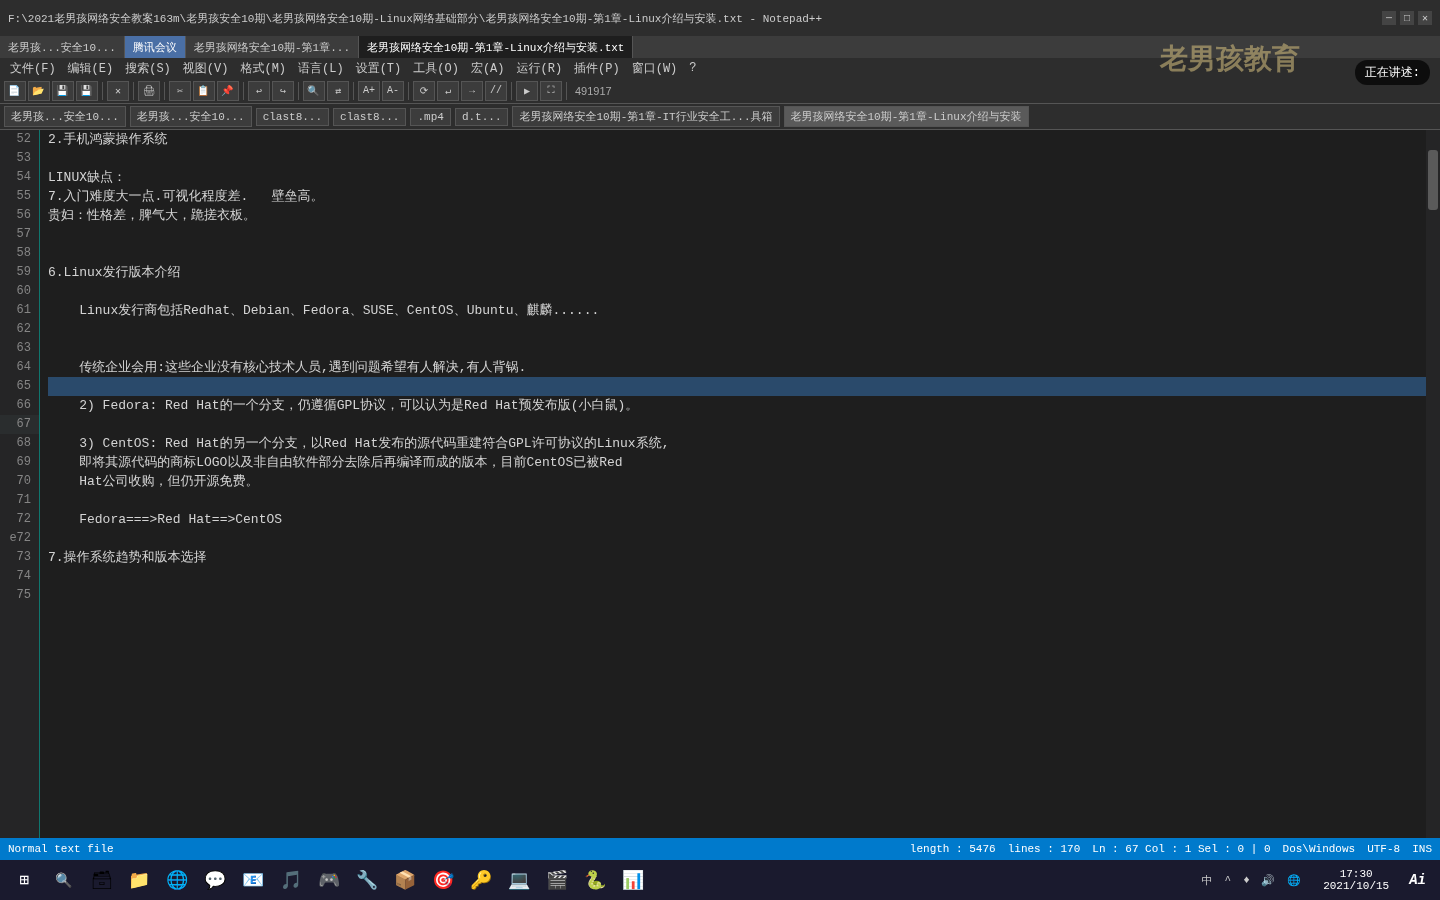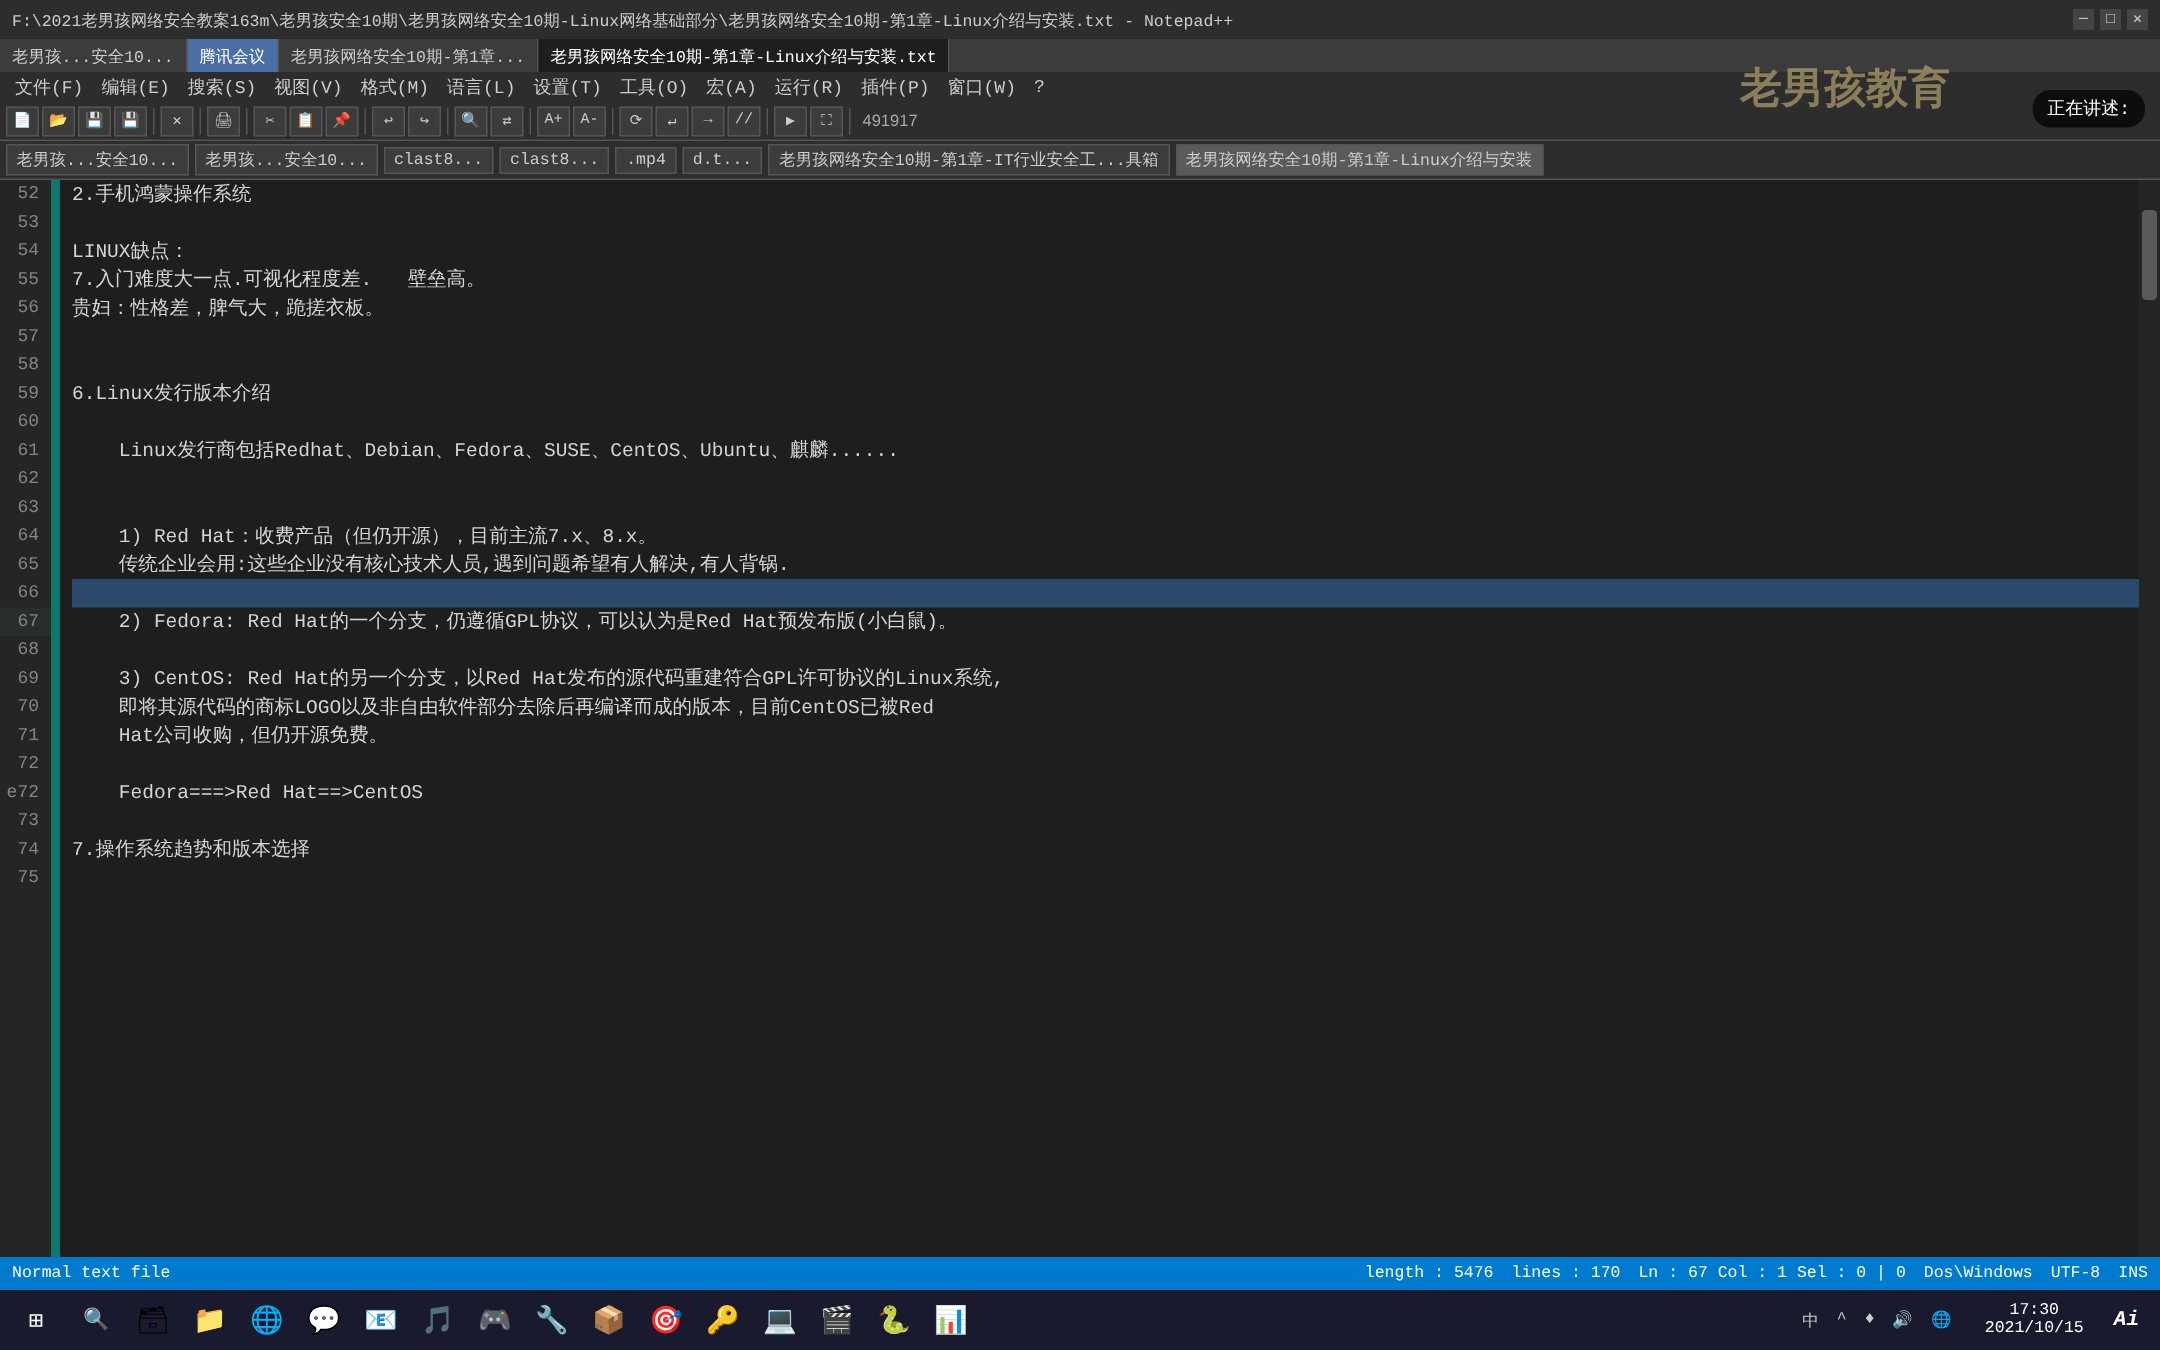--- a/index.html
+++ b/index.html
@@ -8,21 +8,21 @@
       height: 900px;
       overflow: hidden;
       font-family: 'Courier New', monospace;
       background: #1e1e1e;
       display: flex;
       flex-direction: column;
     }
 
     
     .title-bar {
-      height: 26px;
+      height: 36px;
       background: #2d2d2d;
       display: flex;
       align-items: center;
       justify-content: space-between;
       padding: 0 8px;
       flex-shrink: 0;
     }
     .title-bar-text {
       font-size: 11px;
       color: #ccc;
@@ -187,21 +187,21 @@
     
     .line-numbers {
       width: 40px;
       background: #252526;
       color: #858585;
       font-size: 13px;
       font-family: 'Courier New', monospace;
       padding: 0;
       overflow: hidden;
       flex-shrink: 0;
-      border-right: 6px solid #0f766e;
+      border-right: 1px solid #0f766e;
       user-select: none;
     }
     .line-num {
       height: 19px;
       line-height: 19px;
       text-align: right;
       padding-right: 8px;
       font-size: 12px;
     }
     .line-num.highlighted {
@@ -465,21 +465,20 @@
         <div class="line">LINUX缺点：</div>
         <div class="line">7.入门难度大一点.可视化程度差.   壁垒高。</div>
         <div class="line">贵妇：性格差，脾气大，跪搓衣板。</div>
         <div class="line"></div>
         <div class="line"></div>
         <div class="line">6.Linux发行版本介绍</div>
         <div class="line"></div>
         <div class="line">    Linux发行商包括Redhat、Debian、Fedora、SUSE、CentOS、Ubuntu、麒麟......</div>
         <div class="line"></div>
         <div class="line"></div>
-        <div class="line">    1) Red Hat：收费产品（但仍开源），目前主流7.x、8.x。</div>
         <div class="line">    传统企业会用:这些企业没有核心技术人员,遇到问题希望有人解决,有人背锅.</div>
         <div class="line selected-row"></div>
         <div class="line">    2) Fedora: Red Hat的一个分支，仍遵循GPL协议，可以认为是Red Hat预发布版(小白鼠)。</div>
         <div class="line"></div>
         <div class="line">    3) CentOS: Red Hat的另一个分支，以Red Hat发布的源代码重建符合GPL许可协议的Linux系统,</div>
         <div class="line">    即将其源代码的商标LOGO以及非自由软件部分去除后再编译而成的版本，目前CentOS已被Red</div>
         <div class="line">    Hat公司收购，但仍开源免费。</div>
         <div class="line"></div>
         <div class="line">    Fedora===&gt;Red Hat==&gt;CentOS</div>
         <div class="line"></div>

